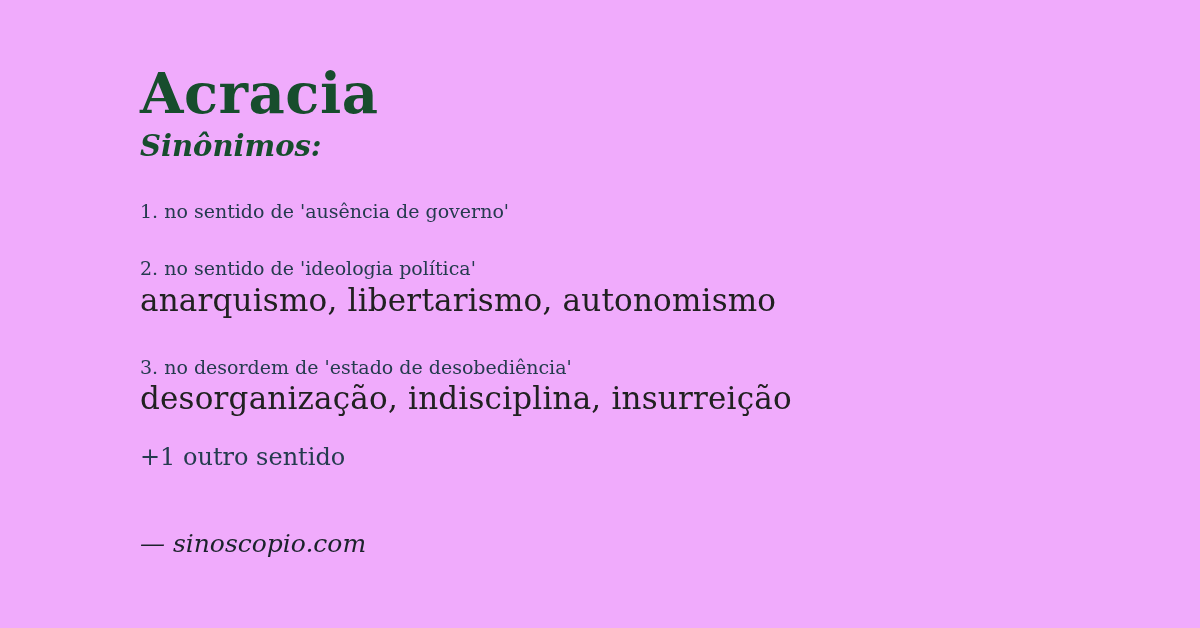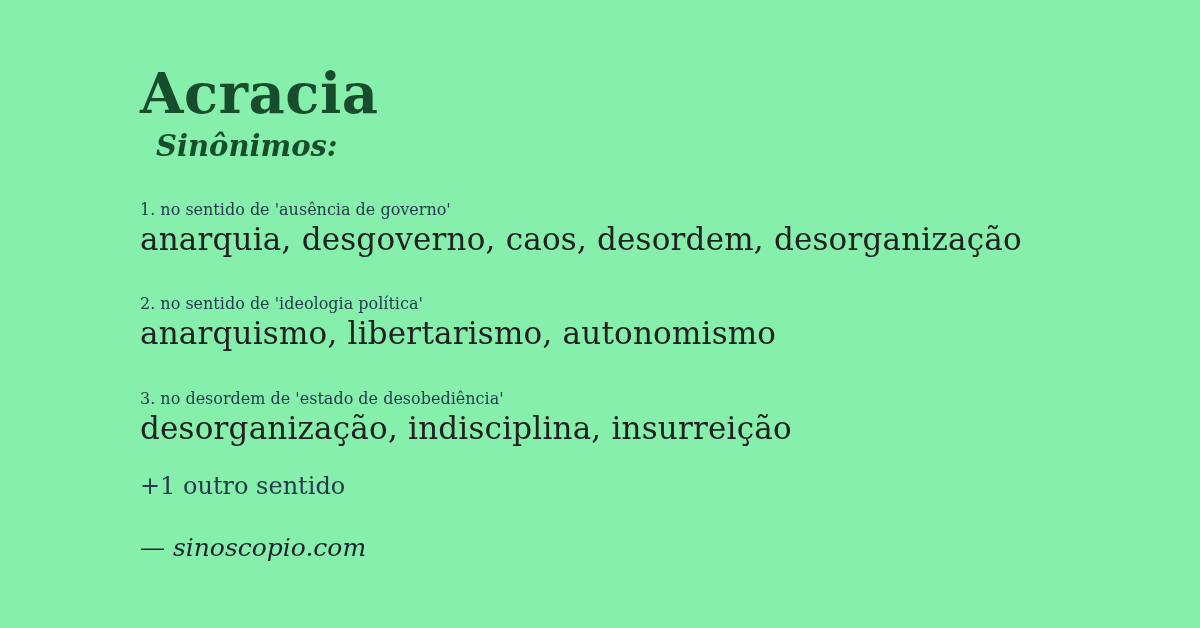--- a/index.html
+++ b/index.html
@@ -4,67 +4,67 @@
 <style>
   html, body {
     margin: 0;
     padding: 0;
     background: #ffffff;
   }
   .card {
     position: relative;
     width: 1200px;
     height: 628px;
-    background: #86efac;
+    background: #f0abfc;
     box-sizing: border-box;
     padding: 64px 60px 0 140px;
     font-family: "DejaVu Serif", "Liberation Serif", serif;
     overflow: hidden;
   }
   .title {
     margin: 0;
     font-size: 56px;
     line-height: 1.05;
     font-weight: 700;
     color: #174d2d;
     letter-spacing: 0.5px;
   }
   .subtitle {
-    margin: 8px 0 0 16px;
+    margin: 8px 0 0 0;
     font-size: 29px;
     line-height: 1.1;
     font-weight: 700;
     font-style: italic;
     color: #174d2d;
   }
   .senses {
     margin-top: 37px;
   }
   .sense + .sense {
     margin-top: 35px;
   }
   .sense-label {
-    font-size: 16px;
+    font-size: 19px;
     line-height: 1.2;
     color: #243b4e;
   }
   .sense-synonyms {
     font-size: 31px;
     line-height: 1.3;
     color: #212121;
     letter-spacing: 0.2px;
   }
   .more-senses {
     margin-top: 24px;
     font-size: 24px;
     line-height: 1.2;
     color: #243b4e;
   }
   .attribution {
-    margin-top: 32px;
+    margin-top: 58px;
     font-size: 25px;
     line-height: 1.2;
     font-style: italic;
     color: #1b222b;
   }
 </style>
 </head>
 <body>
 
 <div class="card">
@@ -73,21 +73,20 @@
 
   <div class="subtitle">Sinônimos:</div>
 
   <div class="senses">
 
     <div class="sense">
       <div class="sense-label">
         <span>1.</span>
         <span>no sentido de 'ausência de governo'</span>
       </div>
-      <div class="sense-synonyms">anarquia, desgoverno, caos, desordem, desorganização</div>
     </div>
 
     <div class="sense">
       <div class="sense-label">
         <span>2.</span>
         <span>no sentido de 'ideologia política'</span>
       </div>
       <div class="sense-synonyms">anarquismo, libertarismo, autonomismo</div>
     </div>
 

